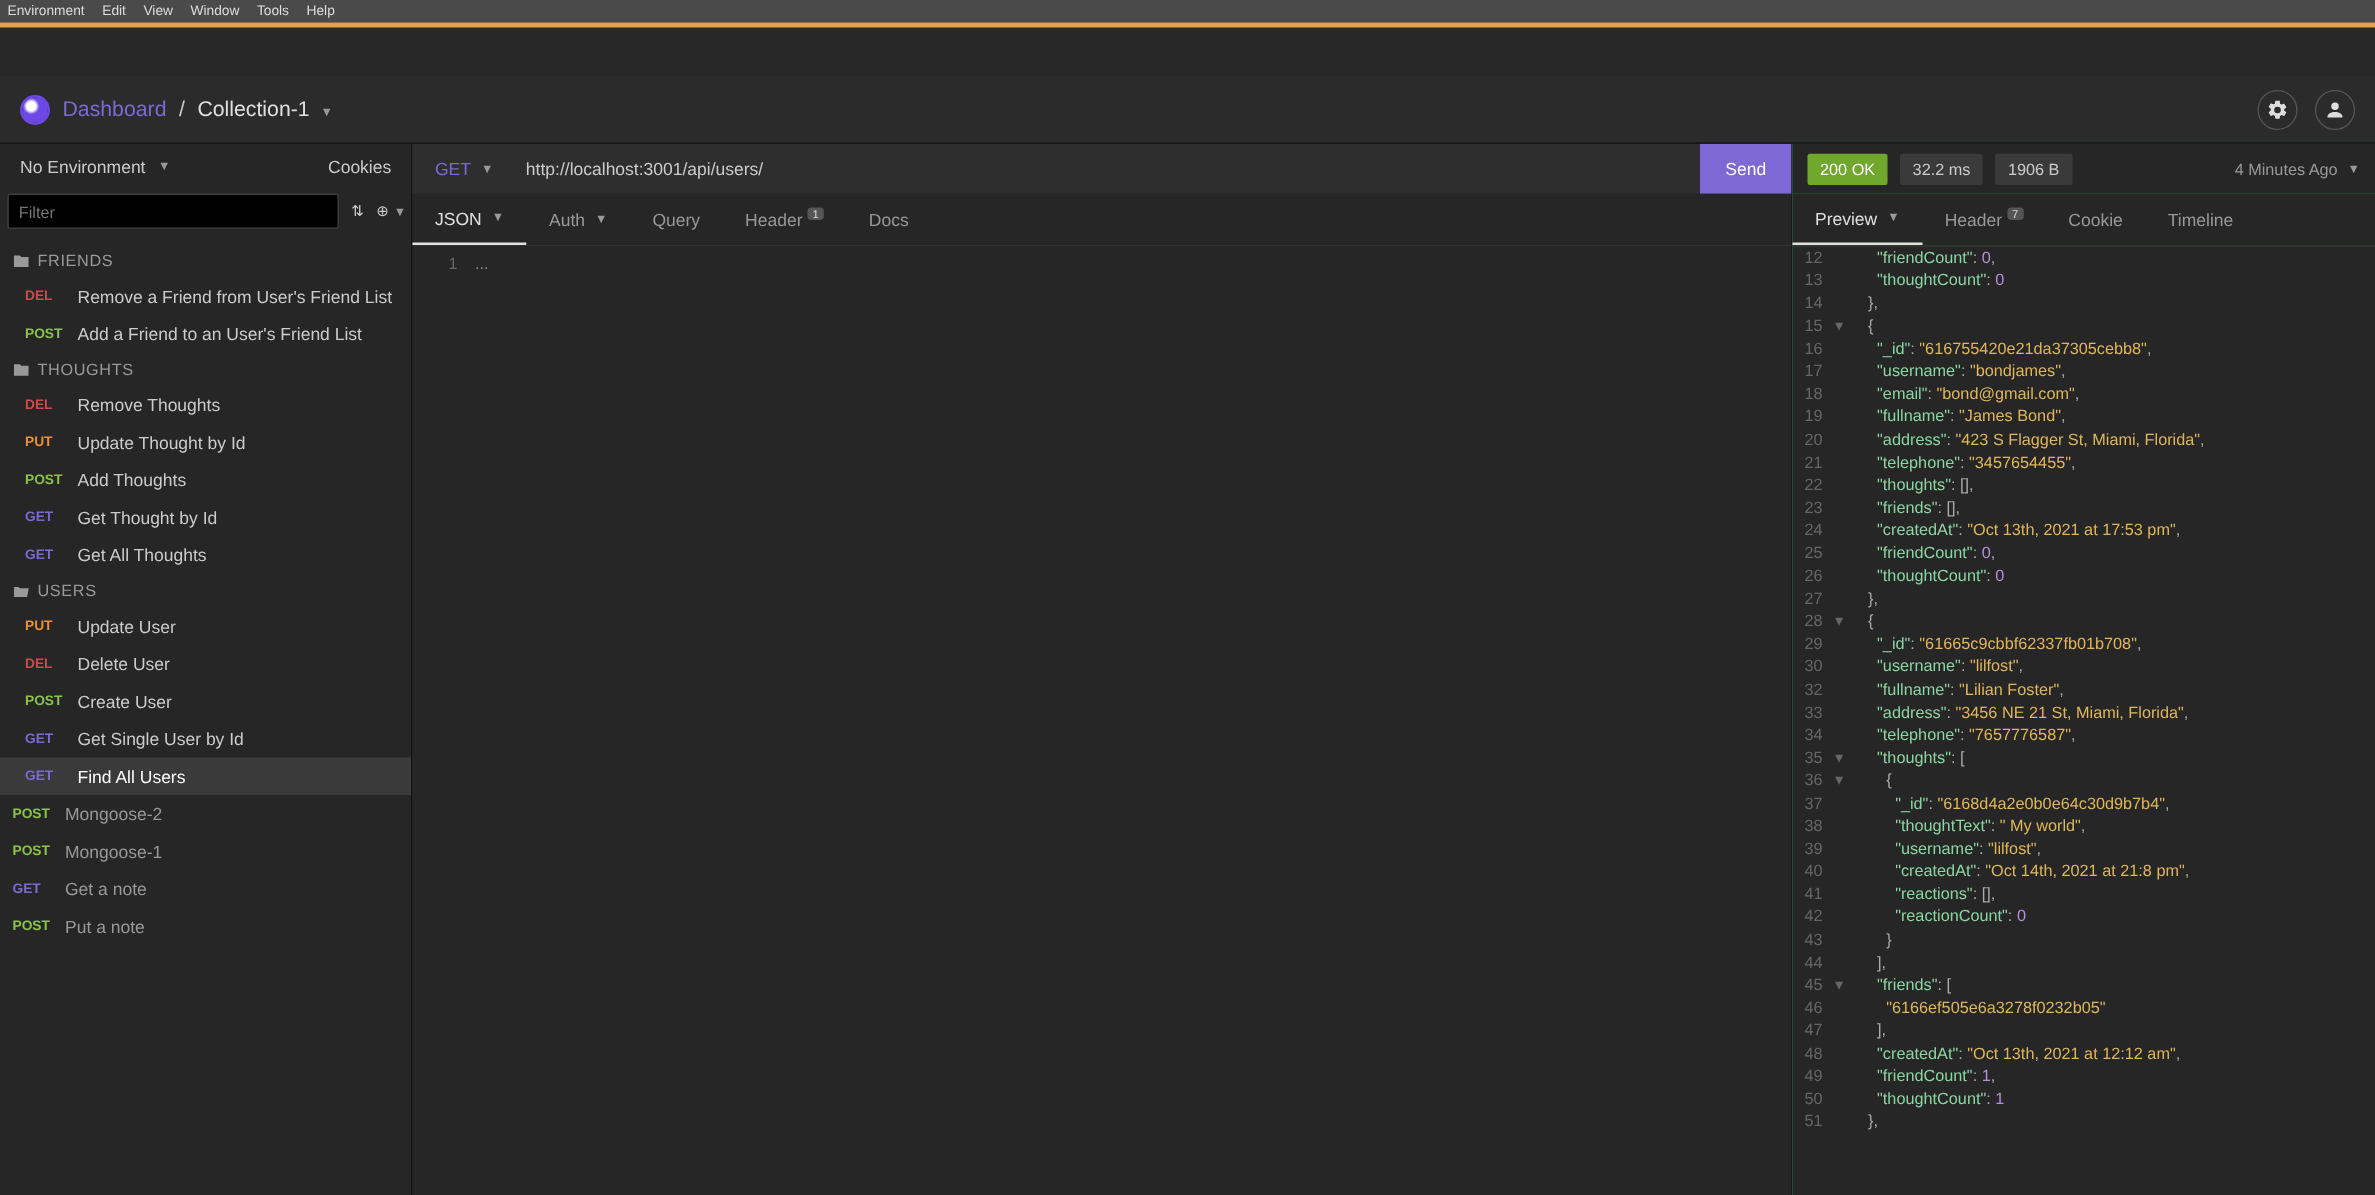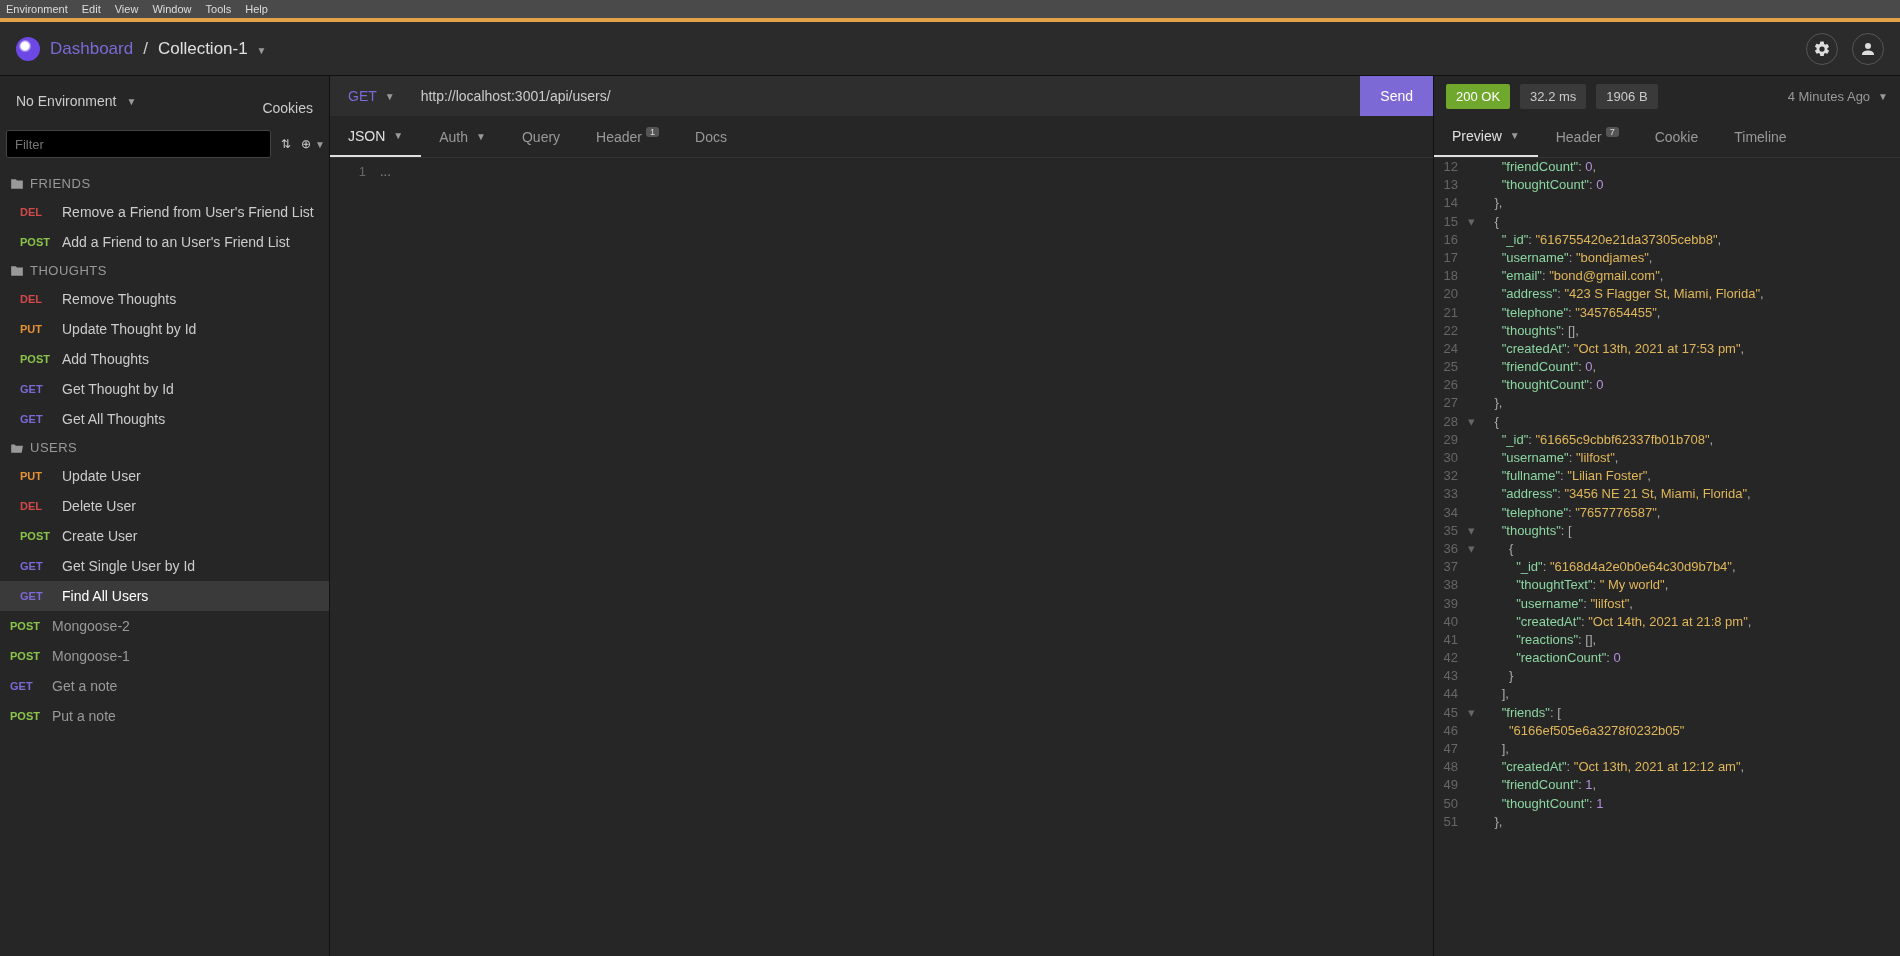--- a/index.html
+++ b/index.html
@@ -27,40 +27,40 @@
     height:956px; width:1900px; overflow:hidden; display:flex; flex-direction:column;
   }
   .menubar {
     background:#4a4a4a; height:18px; display:flex; align-items:center;
     padding:0 6px; font-size:11px; color:#ddd; gap:14px;
   }
   .menubar span { cursor:default; }
   .orange-strip{height:4px;background:#e3a14a;}
   .topbar {
     background:#2b2b2b; height:54px; display:flex; align-items:center;
-    justify-content:space-between; padding:0 16px; border-bottom:1px solid #111;
+    justify-content:space-between; padding:0 16px; border-bottom:1px solid #111;margin-top:39px;
   }
   .topbar-left{display:flex;align-items:center;gap:10px;}
   .app-logo{
     width:24px;height:24px;border-radius:50%;
     background:radial-gradient(circle at 35% 35%, #fff 0 20%, #6d48e4 35% 100%);
     border:2px solid #6d48e4;
   }
   .crumb-dash{color:var(--purple);font-size:17px;font-weight:500;cursor:pointer;}
   .crumb-sep{color:var(--text);font-size:17px;}
   .crumb-coll{color:var(--text-bright);font-size:17px;}
   .caret-down{font-size:10px;margin-left:4px;color:var(--text-dim);}
   .topbar-right{display:flex;align-items:center;gap:14px;}
   .circ-btn{width:32px;height:32px;border-radius:50%;border:1px solid #555;display:flex;align-items:center;justify-content:center;cursor:pointer;color:#ddd;}
   .circ-btn svg{width:18px;height:18px;fill:#ddd;}
   .main{flex:1;display:flex;overflow:hidden;}
   .sidebar{width:330px;background:#262626;border-right:1px solid #111;display:flex;flex-direction:column;}
   .side-top{display:flex;align-items:center;justify-content:space-between;padding:10px 16px;}
   .env-sel{display:flex;align-items:center;gap:6px;color:var(--text);font-size:14px;cursor:pointer;}
-  .cookies-link{font-size:14px;color:var(--text);cursor:pointer;margin-top:14px;}
+  .cookies-link{font-size:14px;color:var(--text);cursor:pointer;}
   .side-filter{display:flex;align-items:center;padding:4px 10px 6px 6px;gap:6px;}
   .filter-inp{flex:1;background:#000000;border:1px solid #444;height:28px;border-radius:2px;color:var(--text);padding:0 8px;font-size:13px;}
   .side-mini{width:18px;text-align:center;color:var(--text);font-size:12px;cursor:pointer;}
   .side-tree{flex:1;overflow:auto;padding-top:6px;font-size:14px;}
   .folder{display:flex;align-items:center;gap:6px;padding:6px 10px;color:var(--text-dim);font-size:13px;letter-spacing:0.5px;}
   .folder svg{width:14px;height:14px;fill:var(--text-dim);}
   .req-item{display:flex;align-items:center;gap:10px;padding:7px 14px 7px 20px;cursor:pointer;color:var(--text);}
   .req-item.active{background:#3a3a3a;color:#fff;}
   .method-tag{font-size:11px;font-weight:600;width:32px;text-align:left;}
   .m-get{color:var(--purple);}
@@ -295,23 +295,25 @@
         </div>
       </div>
     <div class="resp-body" id="resp-body">
         <div class="resp-line"><span class="resp-gutter">12</span><span class="resp-fold"></span><span>      <span class="jk">"friendCount"</span><span class="jp">: </span><span class="jn">0</span><span class="jp">,</span></span></div>
         <div class="resp-line"><span class="resp-gutter">13</span><span class="resp-fold"></span><span>      <span class="jk">"thoughtCount"</span><span class="jp">: </span><span class="jn">0</span></span></div>
         <div class="resp-line"><span class="resp-gutter">14</span><span class="resp-fold"></span><span>    <span class="jp">},</span></span></div>
         <div class="resp-line"><span class="resp-gutter">15</span><span class="resp-fold">▾</span><span>    <span class="jp">{</span></span></div>
         <div class="resp-line"><span class="resp-gutter">16</span><span class="resp-fold"></span><span>      <span class="jk">"_id"</span><span class="jp">: </span><span class="js">"616755420e21da37305cebb8"</span><span class="jp">,</span></span></div>
         <div class="resp-line"><span class="resp-gutter">17</span><span class="resp-fold"></span><span>      <span class="jk">"username"</span><span class="jp">: </span><span class="js">"bondjames"</span><span class="jp">,</span></span></div>
         <div class="resp-line"><span class="resp-gutter">18</span><span class="resp-fold"></span><span>      <span class="jk">"email"</span><span class="jp">: </span><span class="js">"bond@gmail.com"</span><span class="jp">,</span></span></div>
+        <div class="resp-line"><span class="resp-gutter">19</span><span class="resp-fold"></span><span>      <span class="jk">"fullname"</span><span class="jp">: </span><span class="js">"James Bond"</span><span class="jp">,</span></span></div>
         <div class="resp-line"><span class="resp-gutter">20</span><span class="resp-fold"></span><span>      <span class="jk">"address"</span><span class="jp">: </span><span class="js">"423 S Flagger St, Miami, Florida"</span><span class="jp">,</span></span></div>
         <div class="resp-line"><span class="resp-gutter">21</span><span class="resp-fold"></span><span>      <span class="jk">"telephone"</span><span class="jp">: </span><span class="js">"3457654455"</span><span class="jp">,</span></span></div>
         <div class="resp-line"><span class="resp-gutter">22</span><span class="resp-fold"></span><span>      <span class="jk">"thoughts"</span><span class="jp">: [],</span></span></div>
+        <div class="resp-line"><span class="resp-gutter">23</span><span class="resp-fold"></span><span>      <span class="jk">"friends"</span><span class="jp">: [],</span></span></div>
         <div class="resp-line"><span class="resp-gutter">24</span><span class="resp-fold"></span><span>      <span class="jk">"createdAt"</span><span class="jp">: </span><span class="js">"Oct 13th, 2021 at 17:53 pm"</span><span class="jp">,</span></span></div>
         <div class="resp-line"><span class="resp-gutter">25</span><span class="resp-fold"></span><span>      <span class="jk">"friendCount"</span><span class="jp">: </span><span class="jn">0</span><span class="jp">,</span></span></div>
         <div class="resp-line"><span class="resp-gutter">26</span><span class="resp-fold"></span><span>      <span class="jk">"thoughtCount"</span><span class="jp">: </span><span class="jn">0</span></span></div>
         <div class="resp-line"><span class="resp-gutter">27</span><span class="resp-fold"></span><span>    <span class="jp">},</span></span></div>
         <div class="resp-line"><span class="resp-gutter">28</span><span class="resp-fold">▾</span><span>    <span class="jp">{</span></span></div>
         <div class="resp-line"><span class="resp-gutter">29</span><span class="resp-fold"></span><span>      <span class="jk">"_id"</span><span class="jp">: </span><span class="js">"61665c9cbbf62337fb01b708"</span><span class="jp">,</span></span></div>
         <div class="resp-line"><span class="resp-gutter">30</span><span class="resp-fold"></span><span>      <span class="jk">"username"</span><span class="jp">: </span><span class="js">"lilfost"</span><span class="jp">,</span></span></div>
         <div class="resp-line"><span class="resp-gutter">32</span><span class="resp-fold"></span><span>      <span class="jk">"fullname"</span><span class="jp">: </span><span class="js">"Lilian Foster"</span><span class="jp">,</span></span></div>
         <div class="resp-line"><span class="resp-gutter">33</span><span class="resp-fold"></span><span>      <span class="jk">"address"</span><span class="jp">: </span><span class="js">"3456 NE 21 St, Miami, Florida"</span><span class="jp">,</span></span></div>
         <div class="resp-line"><span class="resp-gutter">34</span><span class="resp-fold"></span><span>      <span class="jk">"telephone"</span><span class="jp">: </span><span class="js">"7657776587"</span><span class="jp">,</span></span></div>

